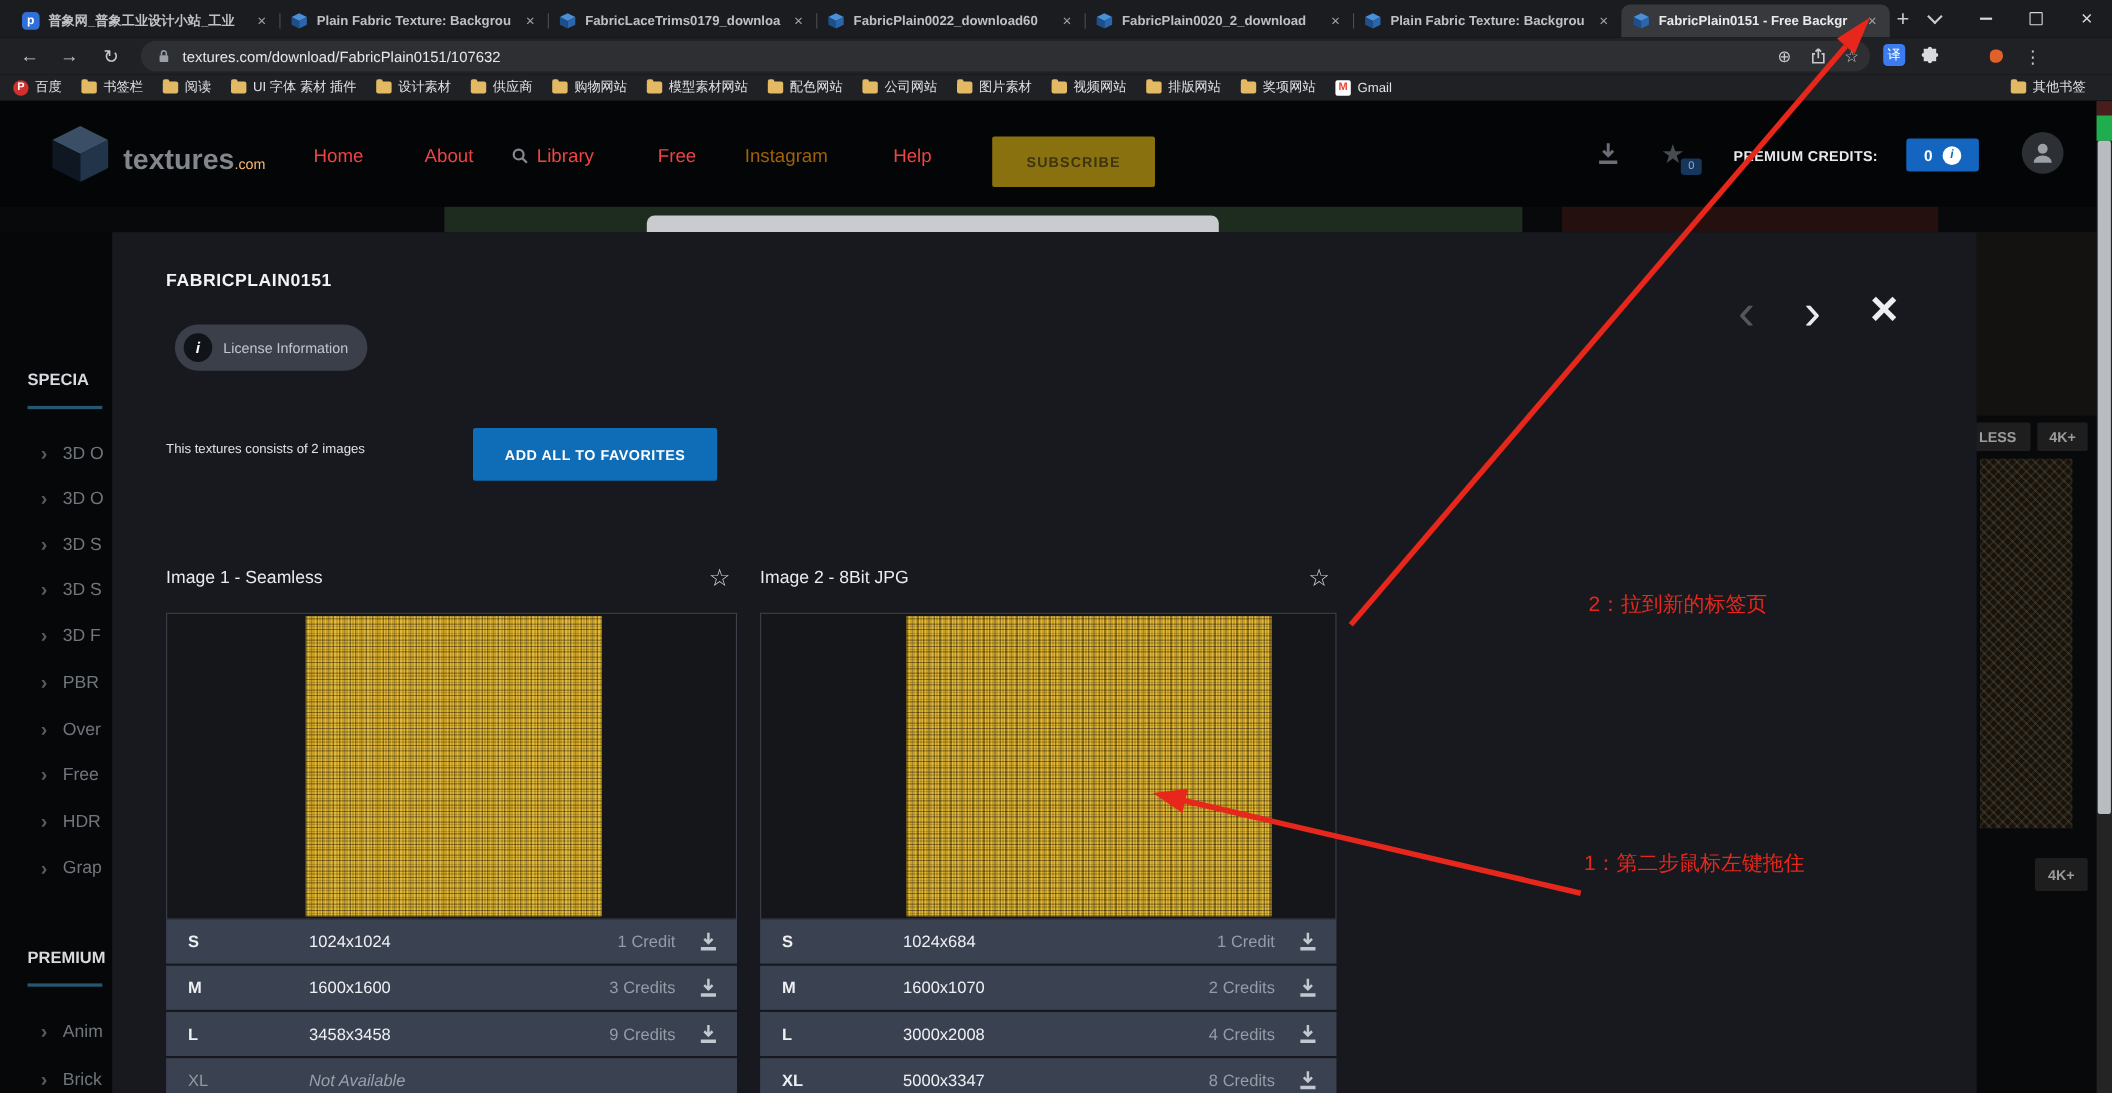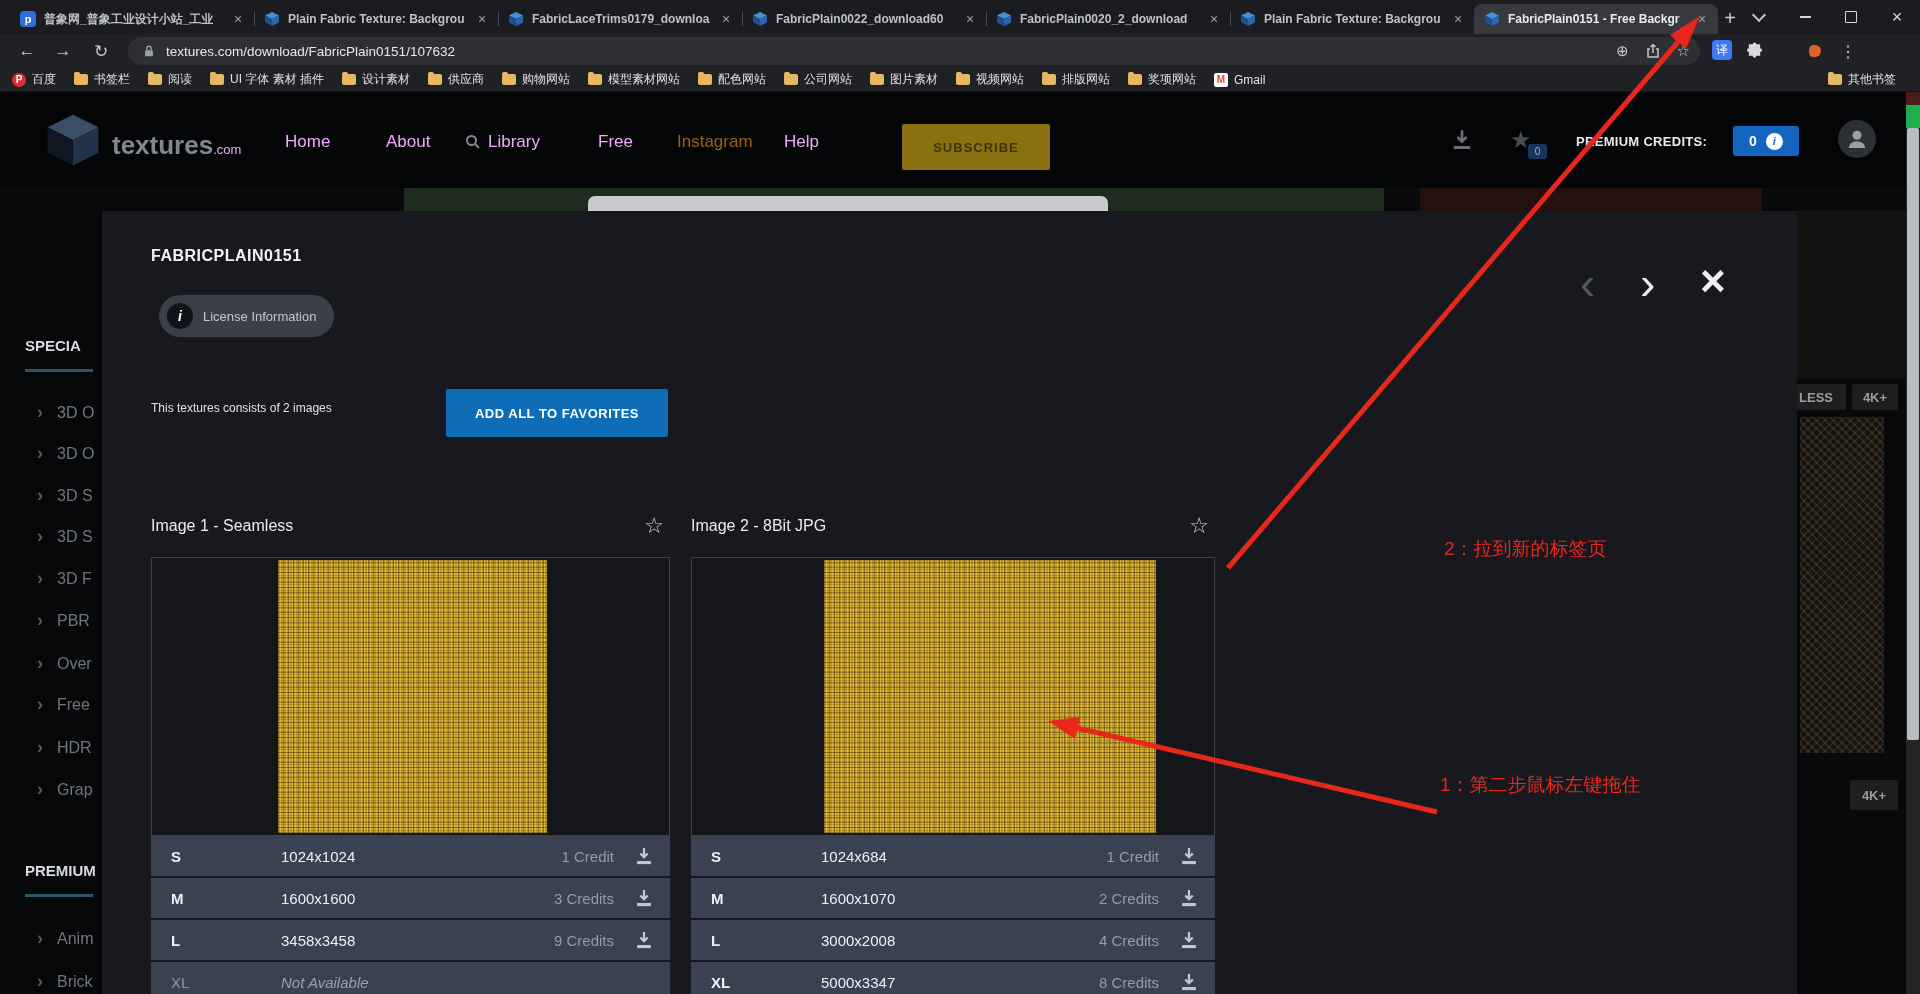--- a/index.html
+++ b/index.html
@@ -57,22 +57,22 @@
             font-size:10px;display:flex;align-items:center;justify-content:center;flex:0 0 14px;}
   .gmail-ic{width:14px;height:14px;background:#fff;border-radius:2px;color:#ea4335;font-weight:bold;
             font-size:10px;display:flex;align-items:center;justify-content:center;flex:0 0 14px;}
   .bm-other{margin-left:auto;margin-right:24px;}
 
   
   .page{position:absolute;left:0;top:92px;width:1920px;height:902px;background:#08090b;}
 
   .site-header{position:absolute;left:0;top:0;width:1920px;height:96px;background:#040506;}
   .logo-text{position:absolute;left:112px;top:38px;font-size:26px;font-weight:bold;color:#82878e;}
-  .logo-tld{font-size:13px;color:#f0abfc;font-weight:normal;}
-  .nav-item{position:absolute;top:40px;font-size:17px;color:#f0abfc;display:flex;gap:7px;align-items:center;}
+  .logo-tld{font-size:13px;color:#fdba74;font-weight:normal;}
+  .nav-item{position:absolute;top:40px;font-size:17px;color:#ef4444;display:flex;gap:7px;align-items:center;}
   .nav-insta{color:#a16207;}
   .subscribe{position:absolute;left:902px;top:32px;width:148px;height:46px;background:#8a7110;
              color:#3c350f;font-weight:bold;font-size:13px;letter-spacing:1px;display:flex;
              align-items:center;justify-content:center;border-radius:2px;}
   .hdr-ic{position:absolute;color:#6b6f75;}
   .fav-star{position:absolute;left:1510px;top:34px;font-size:24px;color:#474b52;}
   .fav-badge{position:absolute;left:1528px;top:52px;min-width:15px;height:15px;background:#16365c;
              border-radius:3px;color:#8fb3dc;font-size:10px;display:flex;align-items:center;justify-content:center;padding:0 2px;}
   .premium{position:absolute;left:1576px;top:42px;font-size:13px;font-weight:bold;color:#e8eaed;letter-spacing:.3px;}
   .credits-btn{position:absolute;left:1733px;top:34px;width:66px;height:30px;background:#1465c0;border-radius:3px;
@@ -115,21 +115,21 @@
   .license{position:absolute;left:57px;top:84px;height:42px;background:#3a3f49;border-radius:21px;
            display:flex;align-items:center;gap:10px;padding:0 18px 0 8px;}
   .lic-info{width:26px;height:26px;border-radius:50%;background:#101318;color:#fff;font-weight:bold;
             font-style:italic;font-size:14px;display:flex;align-items:center;justify-content:center;}
   .lic-label{color:#c3c7cd;font-size:13px;}
   .m-prev{position:absolute;left:1478px;top:44px;font-size:46px;color:#52565e;line-height:56px;}
   .m-next{position:absolute;left:1538px;top:44px;font-size:46px;color:#e9eaec;line-height:56px;}
   .m-close{position:absolute;left:1598px;top:42px;font-size:44px;font-weight:bold;color:#eceef0;line-height:56px;}
   .m-desc{position:absolute;left:49px;top:190px;font-size:12px;color:#dfe2e6;}
   .addall{position:absolute;left:328px;top:178px;width:222px;height:48px;background:#0f6cb6;border-radius:2px;
-          color:#fff;font-weight:bold;font-size:13px;letter-spacing:.5px;display:flex;align-items:center;justify-content:center;margin-left:16px;}
+          color:#fff;font-weight:bold;font-size:13px;letter-spacing:.5px;display:flex;align-items:center;justify-content:center;}
   .card{position:absolute;top:300px;width:519px;}
   .card-label{position:absolute;left:0;top:6px;font-size:16px;color:#e9ebee;}
   .card-star{position:absolute;right:6px;top:2px;font-size:22px;color:#cfd3d9;}
   .imgpanel{position:absolute;left:0;top:46px;width:100%;height:279px;background:#14161a;
             border:1px solid #3b404a;box-sizing:border-box;}
   .fabric{position:absolute;top:2px;height:273px;
           background-color:#c9a125;
           background-image:
             repeating-linear-gradient(90deg, rgba(0,0,0,.28) 0 1px, transparent 1px 5px),
             repeating-linear-gradient(0deg, rgba(0,0,0,.28) 0 1px, transparent 1px 5px),
@@ -352,21 +352,21 @@
           <path d="M10 10 14 14" stroke="#85898e" stroke-width="2"></path>
         </svg>
       <span>Library</span>
     </div>
     <div class="nav-item" style="left:598px;">
         <span>Free</span>
       </div>
     <div class="nav-item nav-insta" style="left:677px;">
         <span>Instagram</span>
       </div>
-    <div class="nav-item" style="left:784px;justify-content:center;">
+    <div class="nav-item" style="left:812px;justify-content:center;">
         <span>Help</span>
       </div>
     <div class="subscribe">SUBSCRIBE</div>
 
     <svg class="hdr-ic hdr-dl" style="left:1450px;top:36px;" width="24" height="24" viewBox="0 0 16 16">
       <path class="s" d="M8 1.5v7M5 6l3 3 3-3"></path>
         <path class="f" d="M2.5 12h11v2h-11z"></path>
     </svg>
     <div class="fav-star">★</div>
     <div class="fav-badge">0</div>

